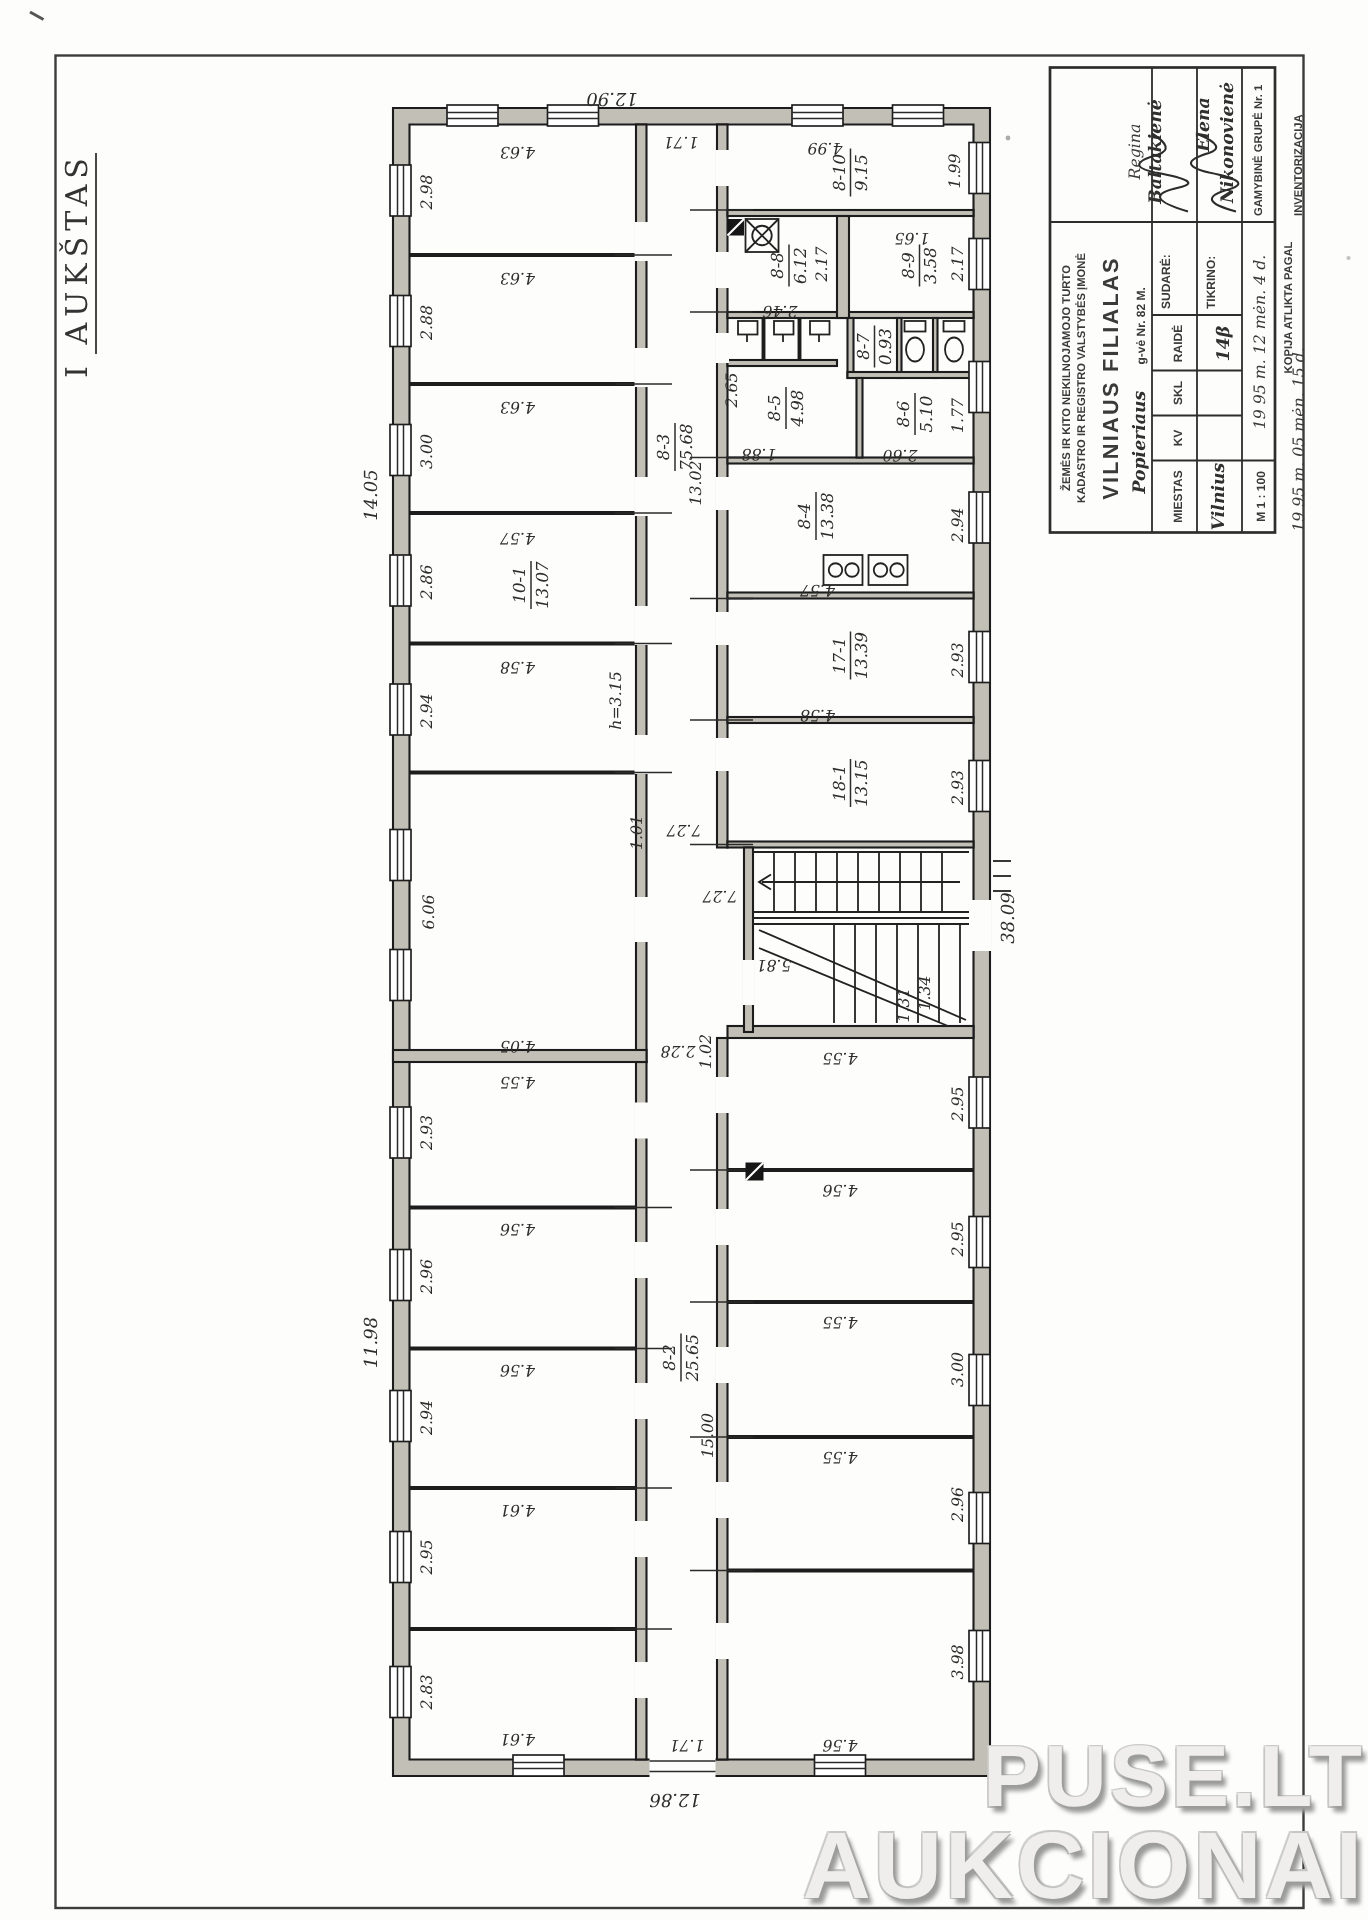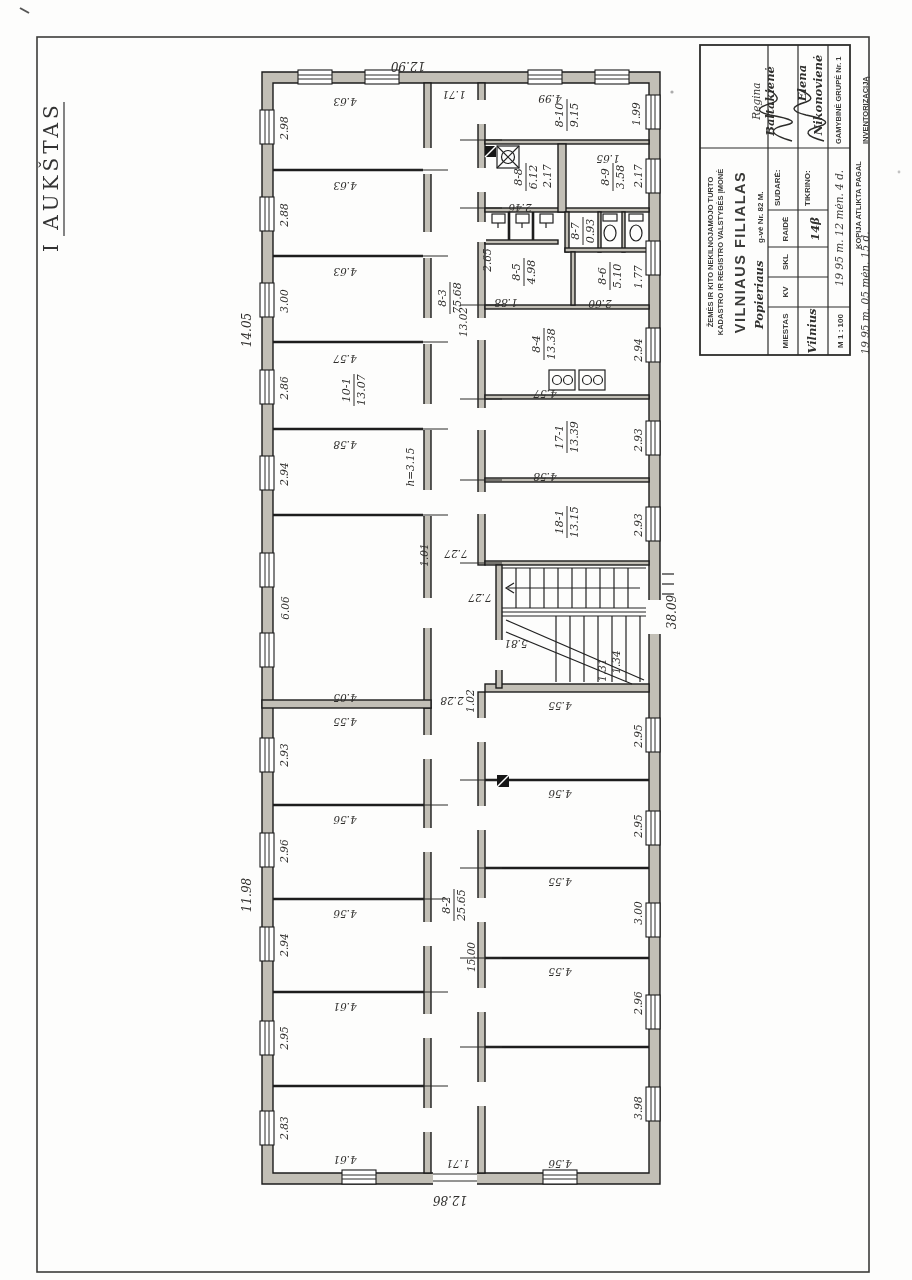--- a/index.html
+++ b/index.html
@@ -544,13 +544,17 @@
 
     <text class="tb-cell" text-anchor="middle" x="24" y="143">M 1 : 100</text>
     <text class="hand" text-anchor="middle" x="127" y="143">19 95 m. 12 mėn. 4 d.</text>
     <text class="tb-cap" x="211" y="141">GAMYBINĖ GRUPĖ Nr. 1</text>
     <text class="tb-cap" text-anchor="middle" x="150" y="161">KOPIJA ATLIKTA PAGAL</text>
     <text class="hand" text-anchor="middle" x="62" y="169">19 95 m. 05 mėn. 15 d.</text>
     <text class="tb-cap" x="211" y="168">INVENTORIZACIJĄ</text>
   </g>
 </svg>
 
+  <div class="watermark">
+    <div class="wm1">PUSE.LT</div>
+    <div class="wm2">AUKCIONAI</div>
+  </div>
 </div>
 
 </body></html>

